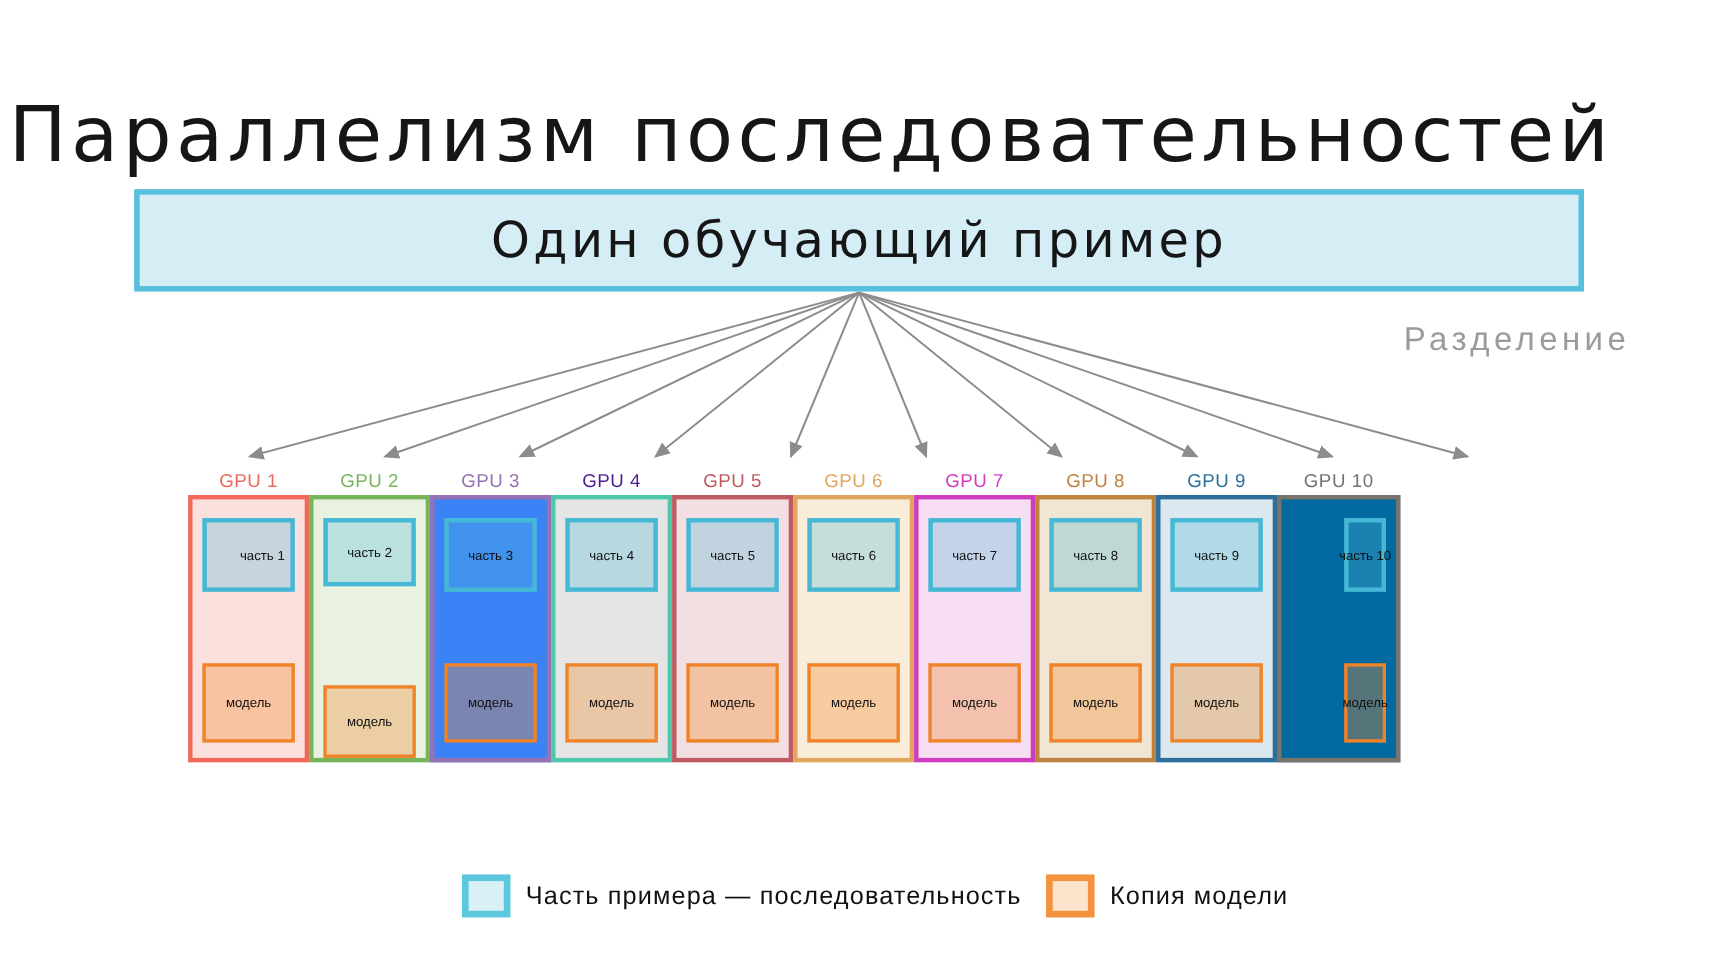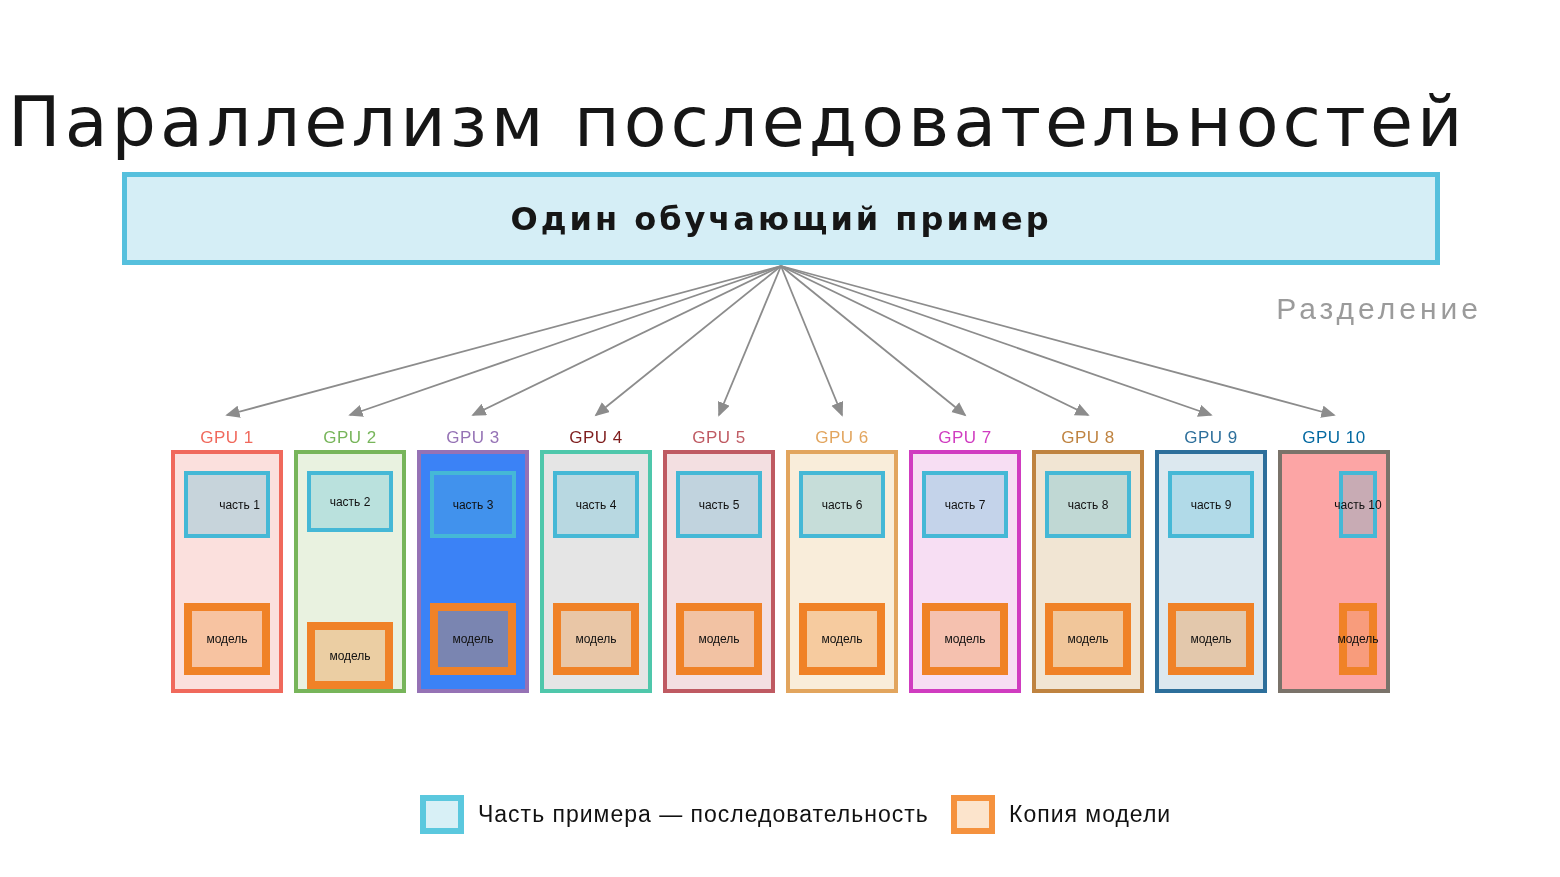--- a/index.html
+++ b/index.html
@@ -14,54 +14,53 @@
     font-size:70px;font-weight:400;letter-spacing:4px;
     color:#161616;white-space:nowrap;
   }
   
   .top-box{
     position:absolute;left:122px;top:172px;width:1318px;height:93px;
     box-sizing:border-box;background:#D5EEF6;border:5px solid #56C0DD;
     display:flex;align-items:center;justify-content:center;
   }
   .top-box-label{
-    font-size:32px;letter-spacing:3px;color:#161616;
+    font-size:45px;letter-spacing:3px;color:#161616;
     font-family:"DejaVu Sans",sans-serif;
-    font-weight:bold;
   }
   
   .split-label{
     position:absolute;top:292px;right:78px;
     font-size:30px;letter-spacing:4px;color:#9B9B9B;white-space:nowrap;
   }
   
   .arrows-svg{position:absolute;left:0;top:0;width:1560px;height:877px;pointer-events:none;}
   
   .gpu-row{
-    position:absolute;left:171px;top:428px;width:1219px;
+    position:absolute;left:171px;top:428px;width:1102px;
     display:flex;justify-content:space-between;
   }
   .gpu-col{width:112px;display:flex;flex-direction:column;}
   .gpu-label{
     text-align:center;font-size:17px;letter-spacing:0.5px;
     height:19px;line-height:19px;margin-bottom:3px;white-space:nowrap;
   }
   .gpu-box{
     box-sizing:border-box;height:243px;border:4px solid #888;
     display:flex;flex-direction:column;
   }
   .part-box{
     box-sizing:border-box;margin:17px 9px 0 9px;height:67px;
     border:4px solid #45B8D6;background:rgba(80,185,215,0.30);
     display:flex;align-items:center;justify-content:center;
   }
   .part-box span{font-size:12px;color:#111;white-space:nowrap;}
   .model-box{
     box-sizing:border-box;margin:65px 9px 0 9px;height:72px;
-    border:8px solid #4c1d95;background:rgba(242,140,50,0.35);
+    border:3px solid #4c1d95;background:rgba(242,140,50,0.35);
     display:flex;align-items:center;justify-content:center;
   }
   .model-box span{font-size:12px;color:#111;white-space:nowrap;}
   
   .legend-item{position:absolute;display:flex;align-items:center;gap:14px;}
   .legend-item.part{left:420px;top:795px;}
   .legend-item.model{left:951px;top:795px;}
   .legend-swatch{box-sizing:border-box;width:44px;height:39px;border:6px solid;}
   .legend-swatch.part-swatch{border-color:#5BC8DE;background:#D8F0F6;}
   .legend-swatch.model-swatch{border-color:#F5923E;background:#FCE4CC;}
@@ -131,21 +130,21 @@
       <div class="part-box" style="border-color: rgb(69, 184, 214); background: rgba(80, 185, 215, 0.3);">
         <span>часть 3</span>
       </div>
       <div class="model-box" style="border-color: rgb(240, 130, 39); background: rgba(242, 140, 50, 0.35);">
         <span>модель</span>
       </div>
     </div>
   </div>
 
   <div class="gpu-col">
-    <div class="gpu-label" style="color: #7f1d1d;">GPU 4</div>
+    <div class="gpu-label" style="color: #4c1d95;">GPU 4</div>
     <div class="gpu-box" style="border-color: rgb(79, 199, 171); background: #e5e5e5;">
       <div class="part-box" style="border-color: rgb(69, 184, 214); background: rgba(80, 185, 215, 0.3);">
         <span>часть 4</span>
       </div>
       <div class="model-box" style="border-color: rgb(240, 130, 39); background: rgba(242, 140, 50, 0.35);">
         <span>модель</span>
       </div>
     </div>
   </div>
 
@@ -203,22 +202,22 @@
       <div class="part-box" style="border-color: rgb(69, 184, 214); background: rgba(80, 185, 215, 0.3);">
         <span>часть 9</span>
       </div>
       <div class="model-box" style="border-color: rgb(240, 130, 39); background: rgba(242, 140, 50, 0.35);">
         <span>модель</span>
       </div>
     </div>
   </div>
 
   <div class="gpu-col">
-    <div class="gpu-label" style="color: #0369a1;">GPU 10</div>
-    <div class="gpu-box" style="border-color: rgb(122, 115, 106); background: #fca5a5; padding-left: 48px;">
+    <div class="gpu-label" style="color: #737373;">GPU 10</div>
+    <div class="gpu-box" style="border-color: rgb(122, 115, 106); background: #0369a1; padding-left: 48px;">
       <div class="part-box" style="border-color: rgb(69, 184, 214); background: rgba(80, 185, 215, 0.3);">
         <span>часть 10</span>
       </div>
       <div class="model-box" style="border-color: rgb(240, 130, 39); background: rgba(242, 140, 50, 0.35);">
         <span>модель</span>
       </div>
     </div>
   </div>
 </div>
 

